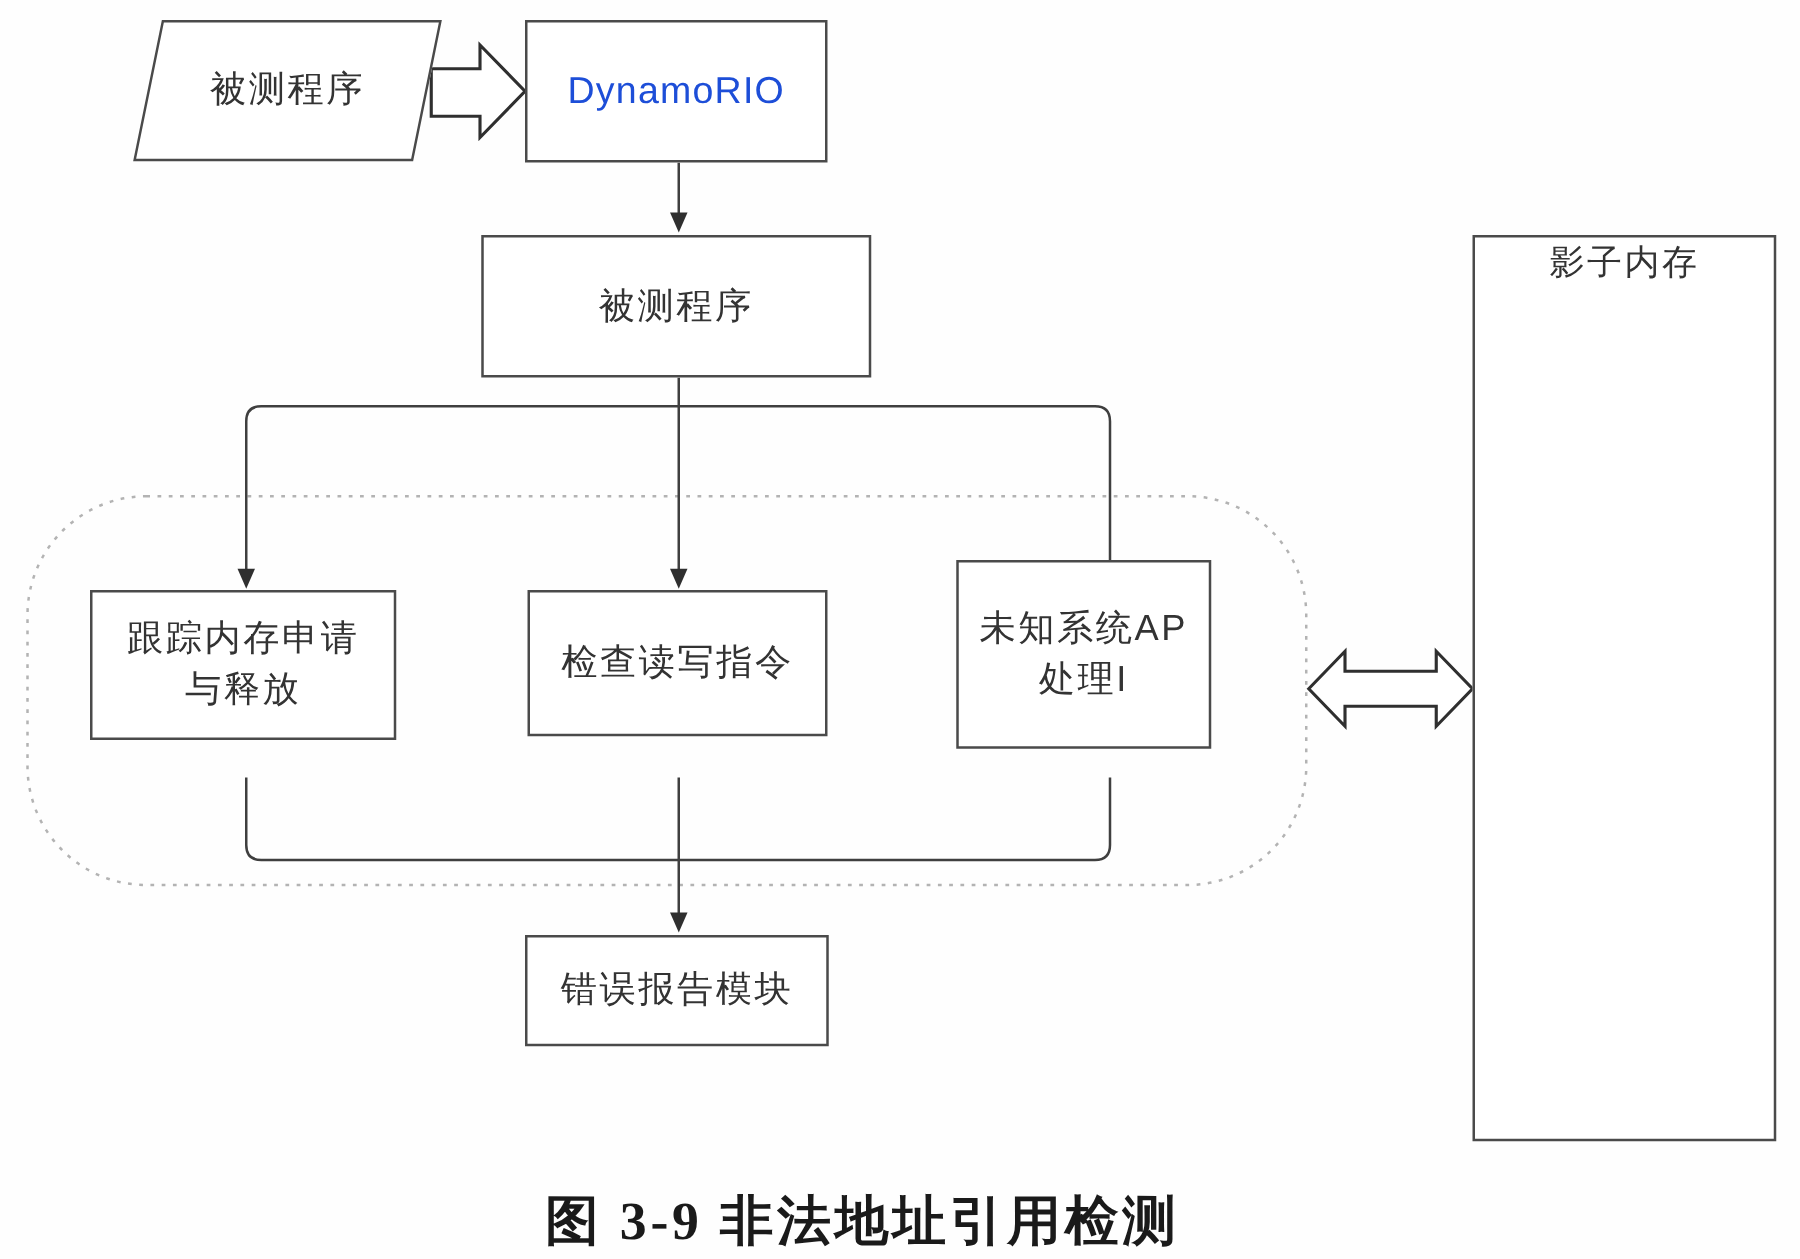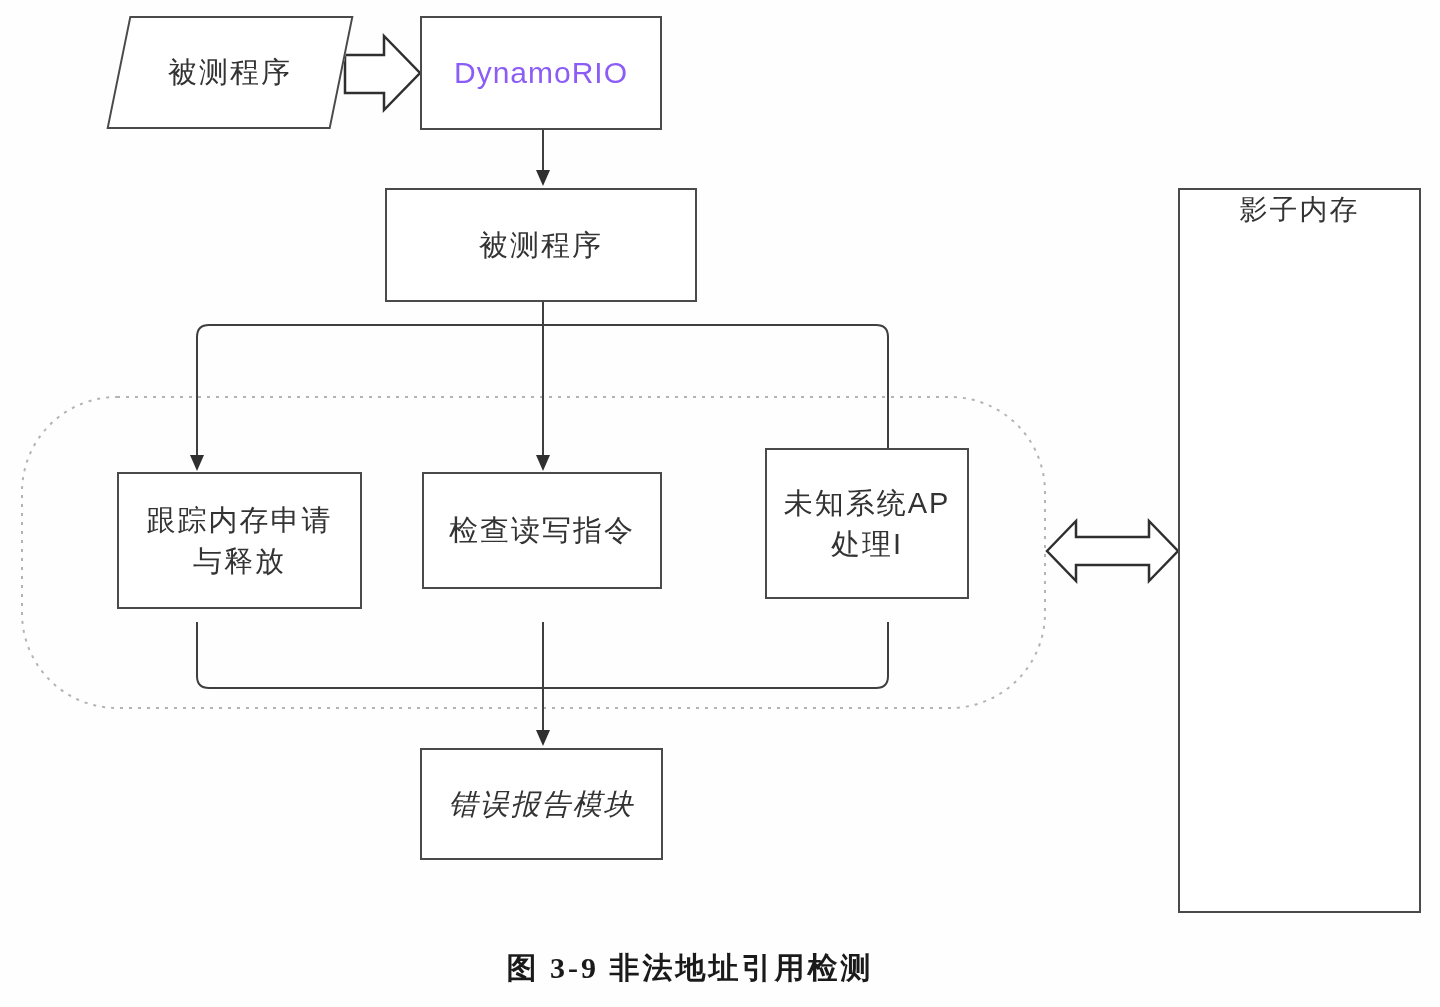--- a/index.html
+++ b/index.html
@@ -23,42 +23,42 @@
     box-sizing:border-box;
     z-index:2;
   }
   .node .ln{white-space:nowrap;}
   #para{
     left:118px;top:16px;width:224px;height:113px;
     transform:skewX(-11.5deg);
     transform-origin:center;
   }
   #para .unskew{transform:skewX(11.5deg);}
-  #dynamorio{left:420px;top:16px;width:242px;height:114px;letter-spacing:1px;font-size:30px;color:#8b5cf6;}
+  #dynamorio{left:420px;top:16px;width:242px;height:114px;letter-spacing:1px;font-size:30px;color:#1d4ed8;}
   #instr{left:385px;top:188px;width:312px;height:114px;}
-  #box1{left:72px;top:472px;width:245px;height:137px;margin-left:45px;}
+  #box1{left:72px;top:472px;width:245px;height:120px;}
   #box2{left:422px;top:472px;width:240px;height:117px;}
   #box3{left:765px;top:448px;width:204px;height:151px;}
-  #errbox{left:420px;top:748px;width:243px;height:112px;font-style:italic;}
+  #errbox{left:420px;top:748px;width:243px;height:89px;}
   #shadow{
     left:1178px;top:188px;width:243px;height:725px;
     justify-content:flex-start;
     font-size:28px;
   }
   #connectors{
     position:absolute;left:0;top:0;width:1440px;height:1007px;
     z-index:1;
   }
   .caption{
     position:absolute;
     left:0;top:948px;width:1380px;
     text-align:center;
     font-family:"Liberation Serif","DejaVu Serif",serif;
     font-weight:bold;
-    font-size:30px;
+    font-size:43px;
     color:#1a1a1a;
     letter-spacing:3px;
     z-index:2;
   }
 </style>
 </head>
 <body>
 
 <div class="canvas">
 

